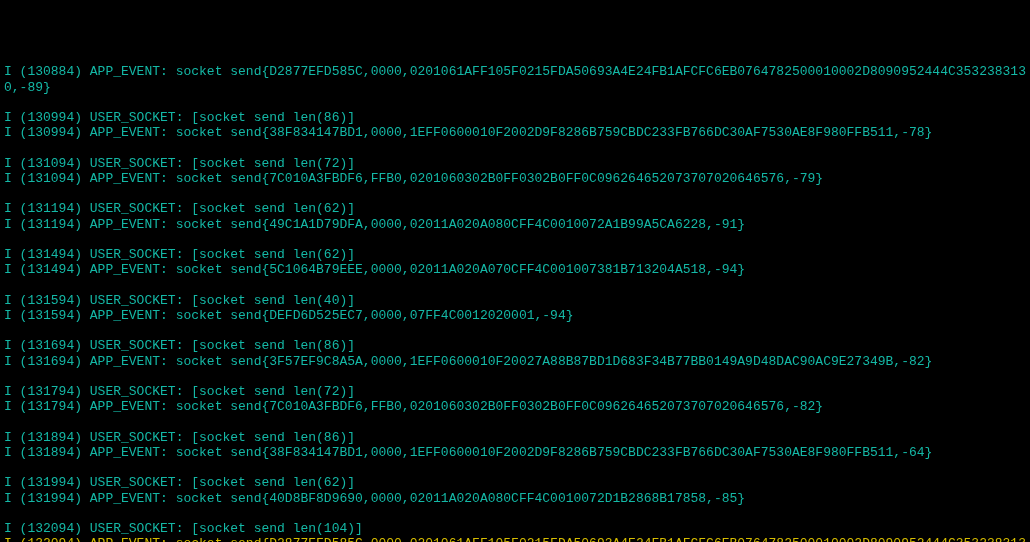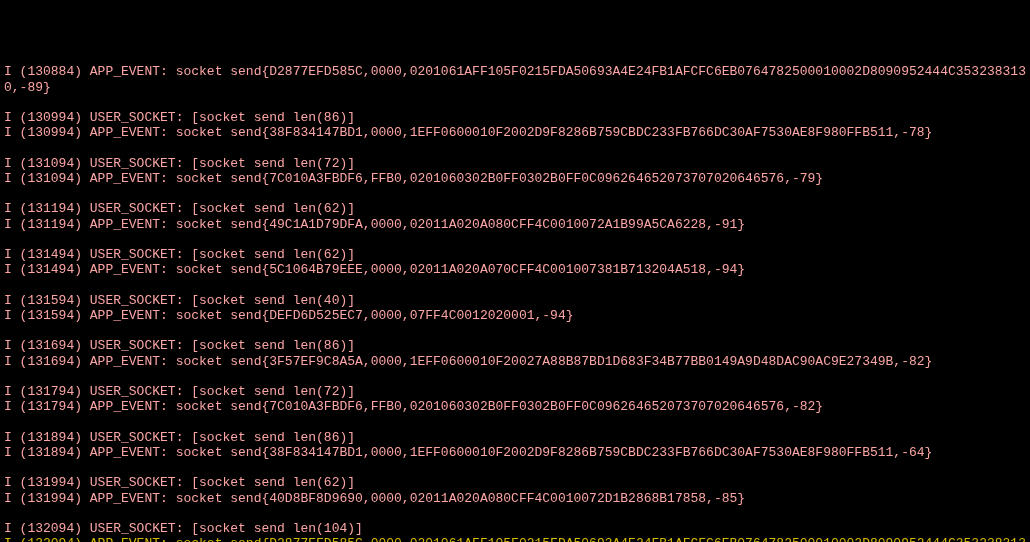--- a/index.html
+++ b/index.html
@@ -11,21 +11,21 @@
       line-height: 1.18;
       color: #00ff00;
       width: 1030px;
       height: 542px;
       box-sizing: border-box;
       overflow: hidden;
       white-space: pre-wrap;
       word-break: break-all;
     }
     .log-line {
-      color: #fca5a5;
+      color: #14b8a6;
       font-family: Liberation Mono, monospace;
     }
     .log-warn {
       color: #d6bc00;
     }
     .blank { height: 15px; }
     #log-container { }
   </style>
 </head>
 <body>

